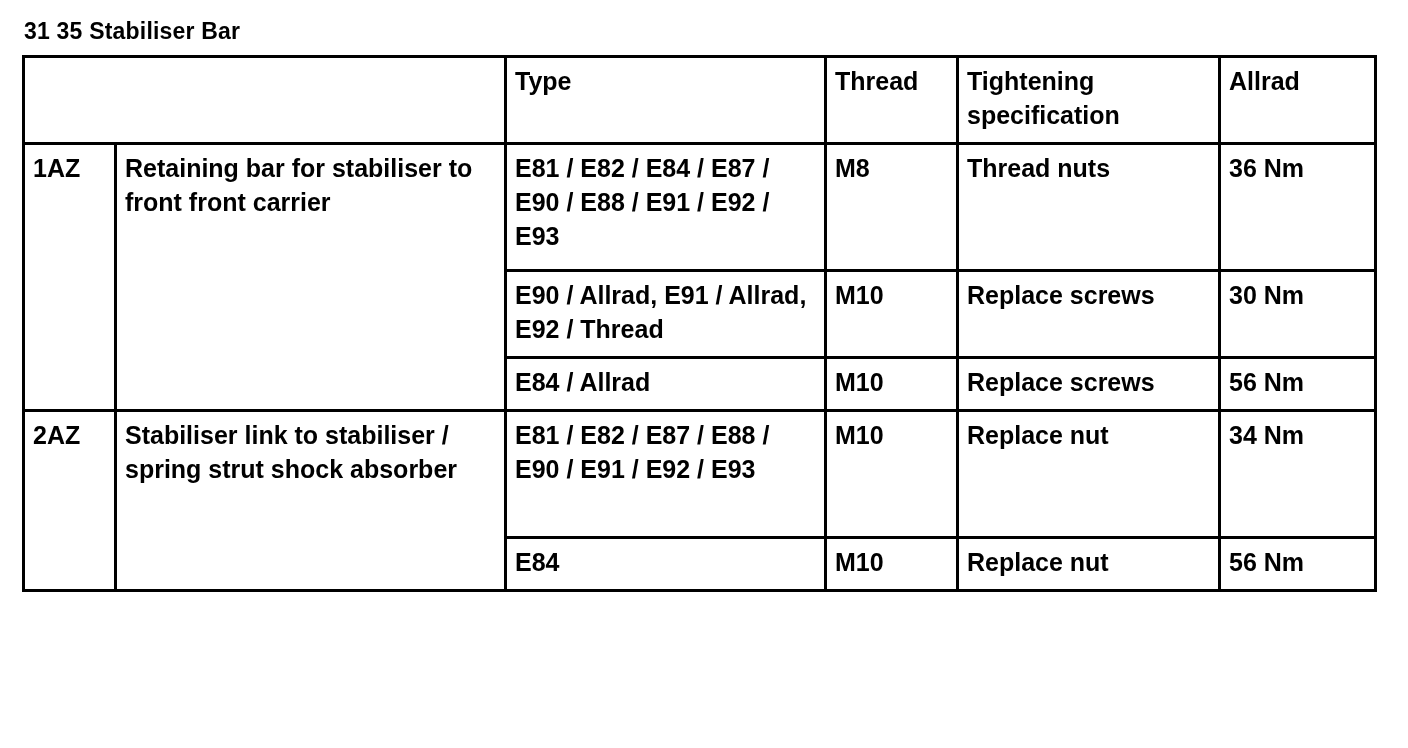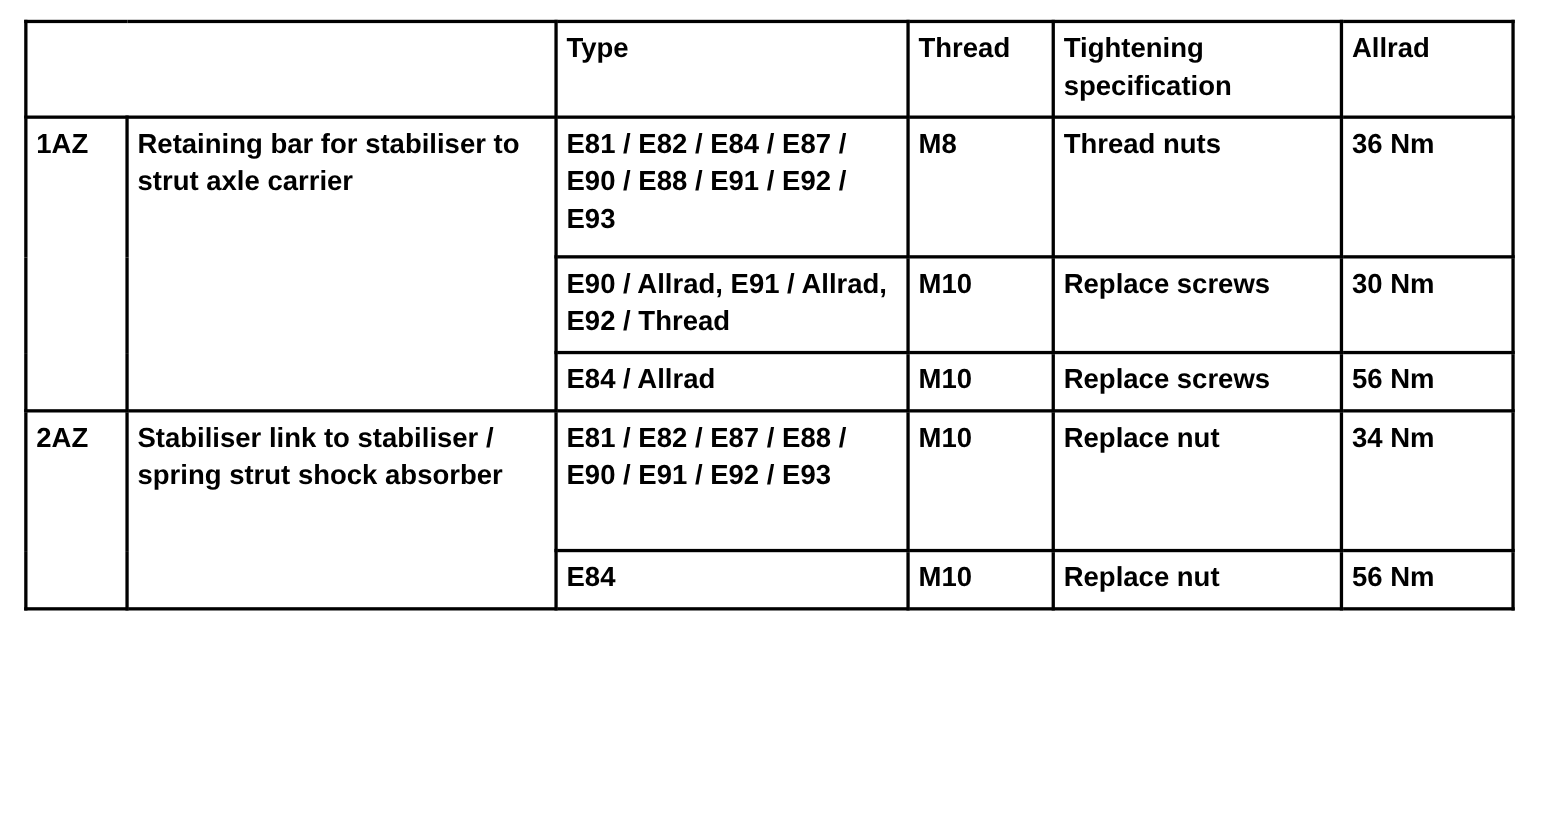--- a/index.html
+++ b/index.html
@@ -76,20 +76,21 @@
   .cell-meas {
     padding-left: 8px;
   }
   .row-tall td { height: 108px; }
 </style>
 </head>
 <body>
 
 <div class="page">
 
+  <h1 class="doc-title">31 35 Stabiliser Bar</h1>
 
   <table class="spec">
     <colgroup>
       <col class="c-item">
       <col class="c-desc">
       <col class="c-type">
       <col class="c-thread">
       <col class="c-tight">
       <col class="c-meas">
     </colgroup>
@@ -99,21 +100,21 @@
         <th class="cell-type">Type</th>
         <th class="cell-thread">Thread</th>
         <th class="cell-tight">Tightening specification</th>
         <th class="cell-meas">Allrad</th>
       </tr>
     </thead>
     <tbody>
 
       <tr class="row-tall">
         <td class="cell-code" rowspan="3">1AZ</td>
-        <td class="cell-desc" rowspan="3">Retaining bar for stabiliser to strut axle carrier</td>
+        <td class="cell-desc" rowspan="3">Retaining bar for stabiliser to front front carrier</td>
         <td class="cell-type">E81 / E82 / E84 / E87 / E90 / E88 / E91 / E92 / E93</td>
         <td class="cell-thread">M8</td>
         <td class="cell-tight">Thread nuts</td>
         <td class="cell-meas">36 Nm</td>
       </tr>
       <tr>
         <td class="cell-type">E90 / Allrad, E91 / Allrad, E92 / Thread</td>
         <td class="cell-thread">M10</td>
         <td class="cell-tight">Replace screws</td>
         <td class="cell-meas">30 Nm</td>

